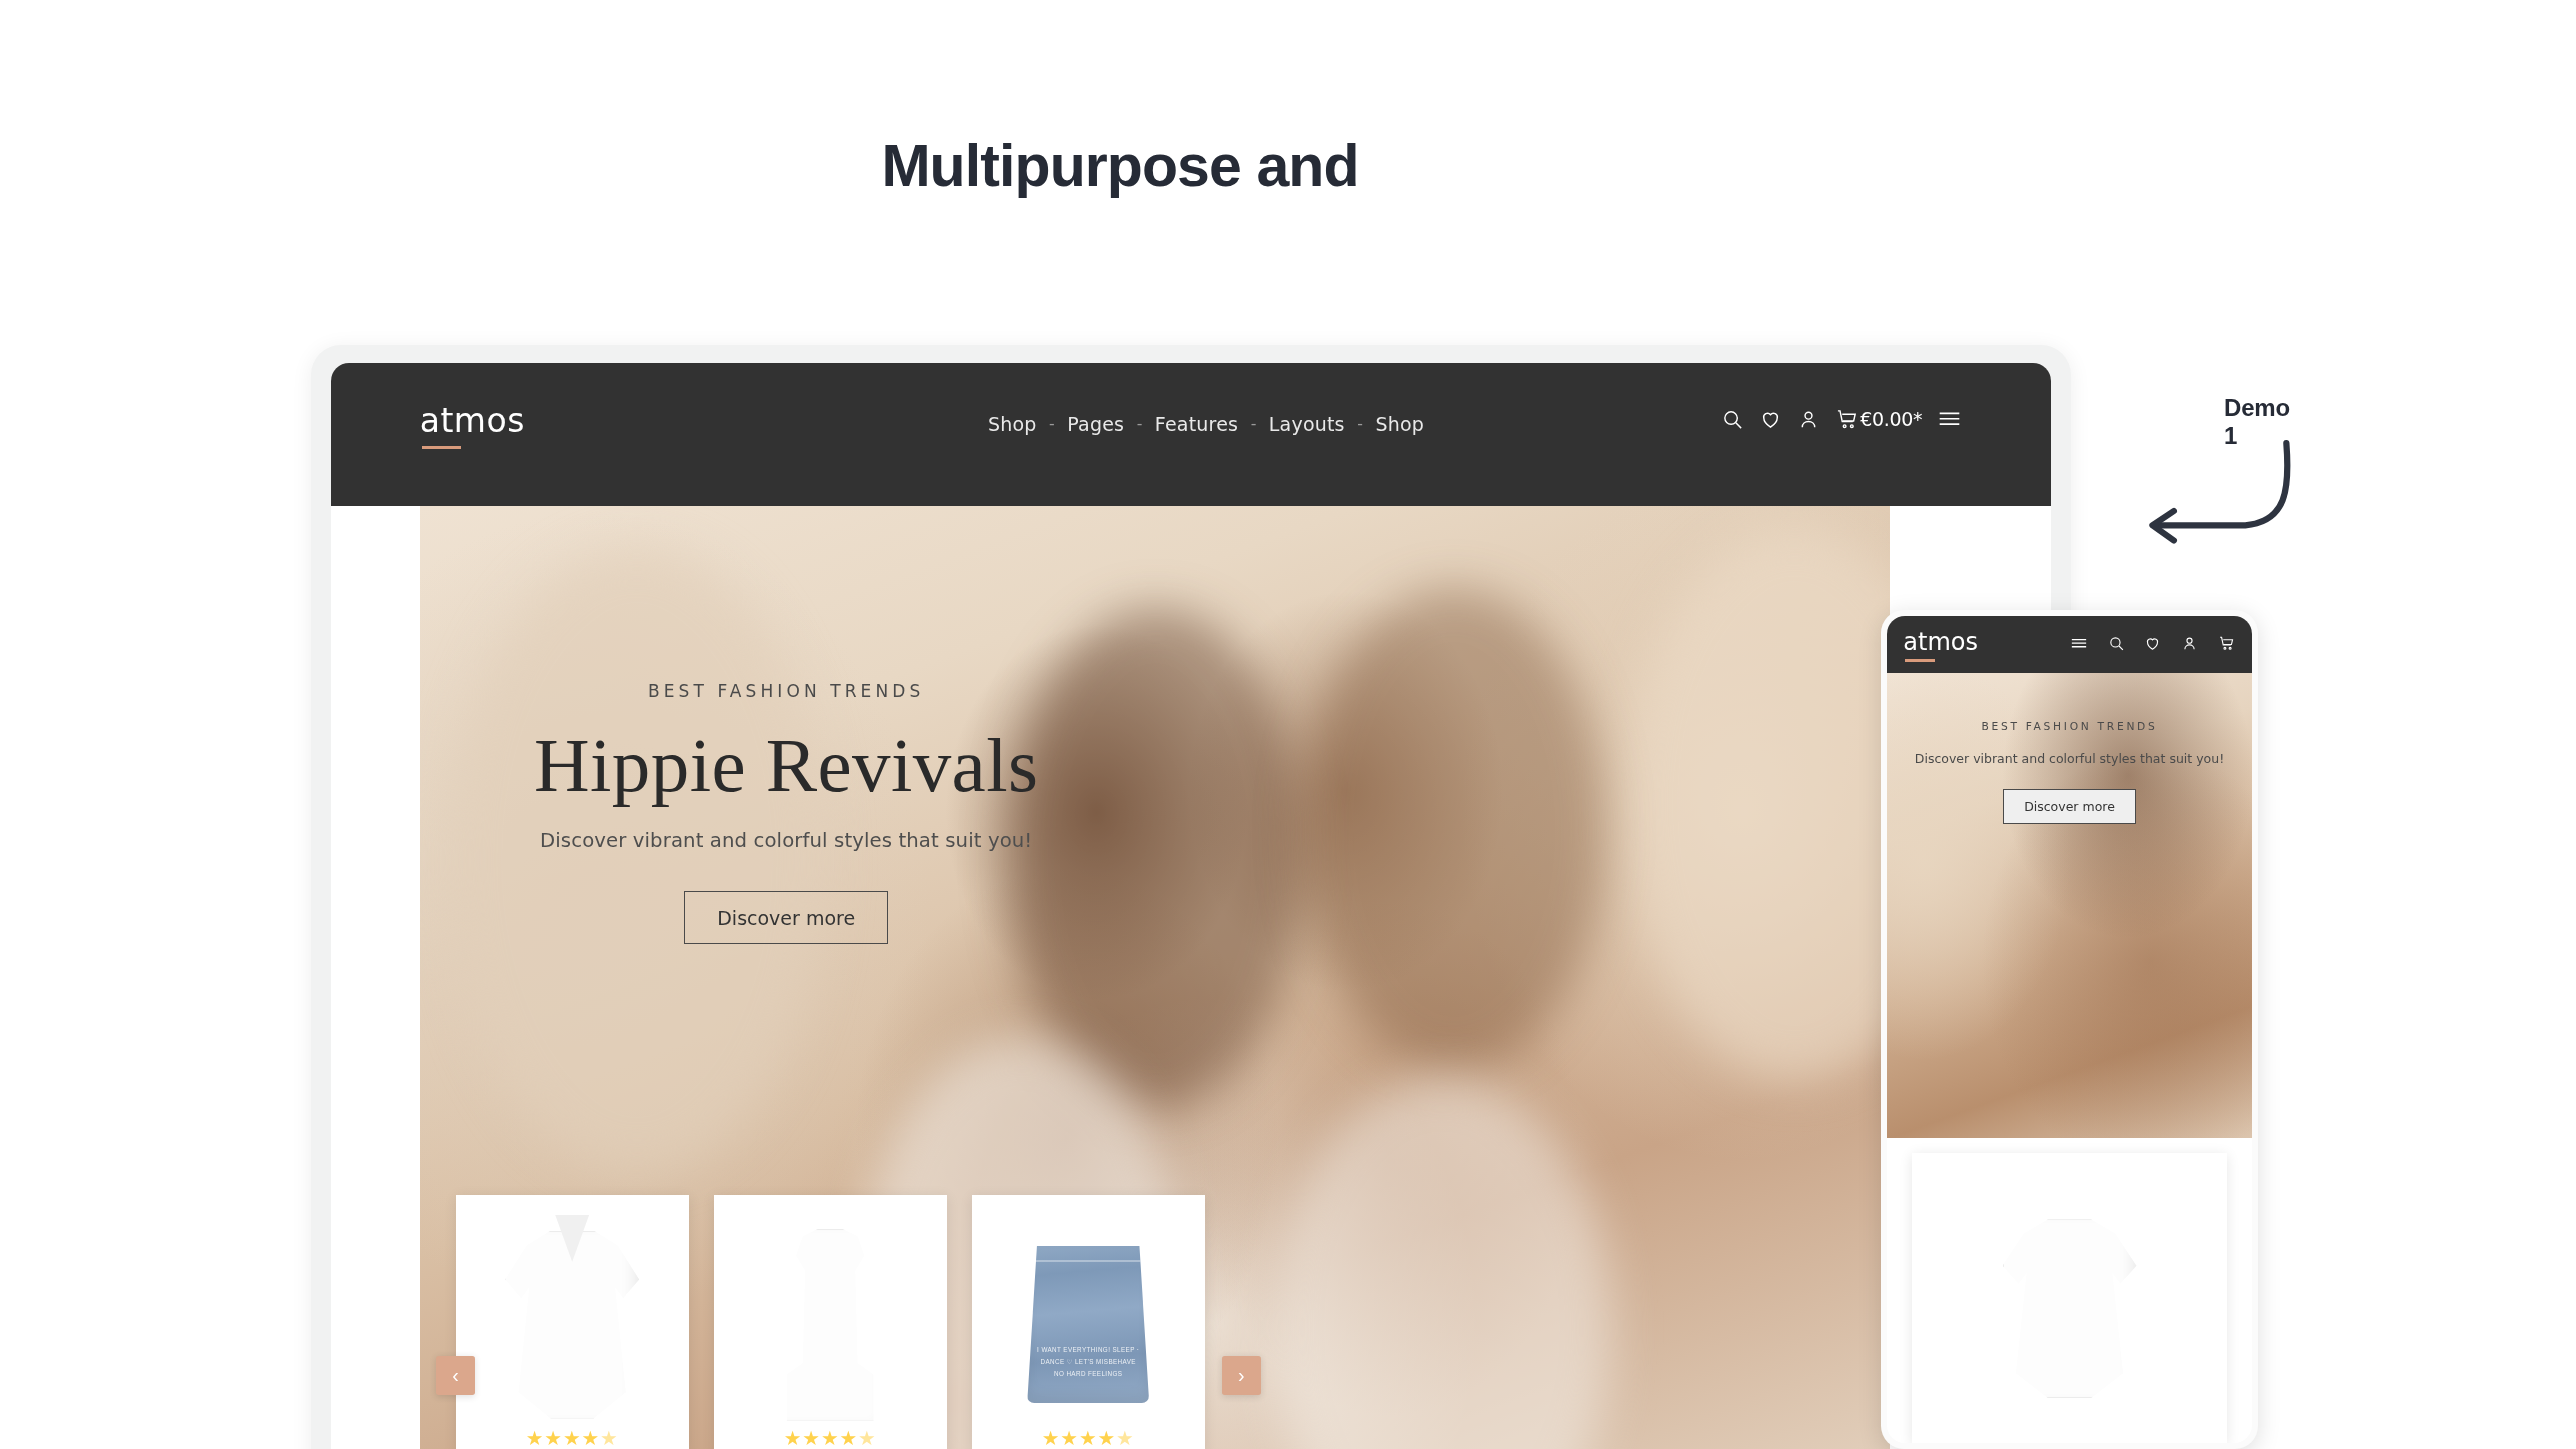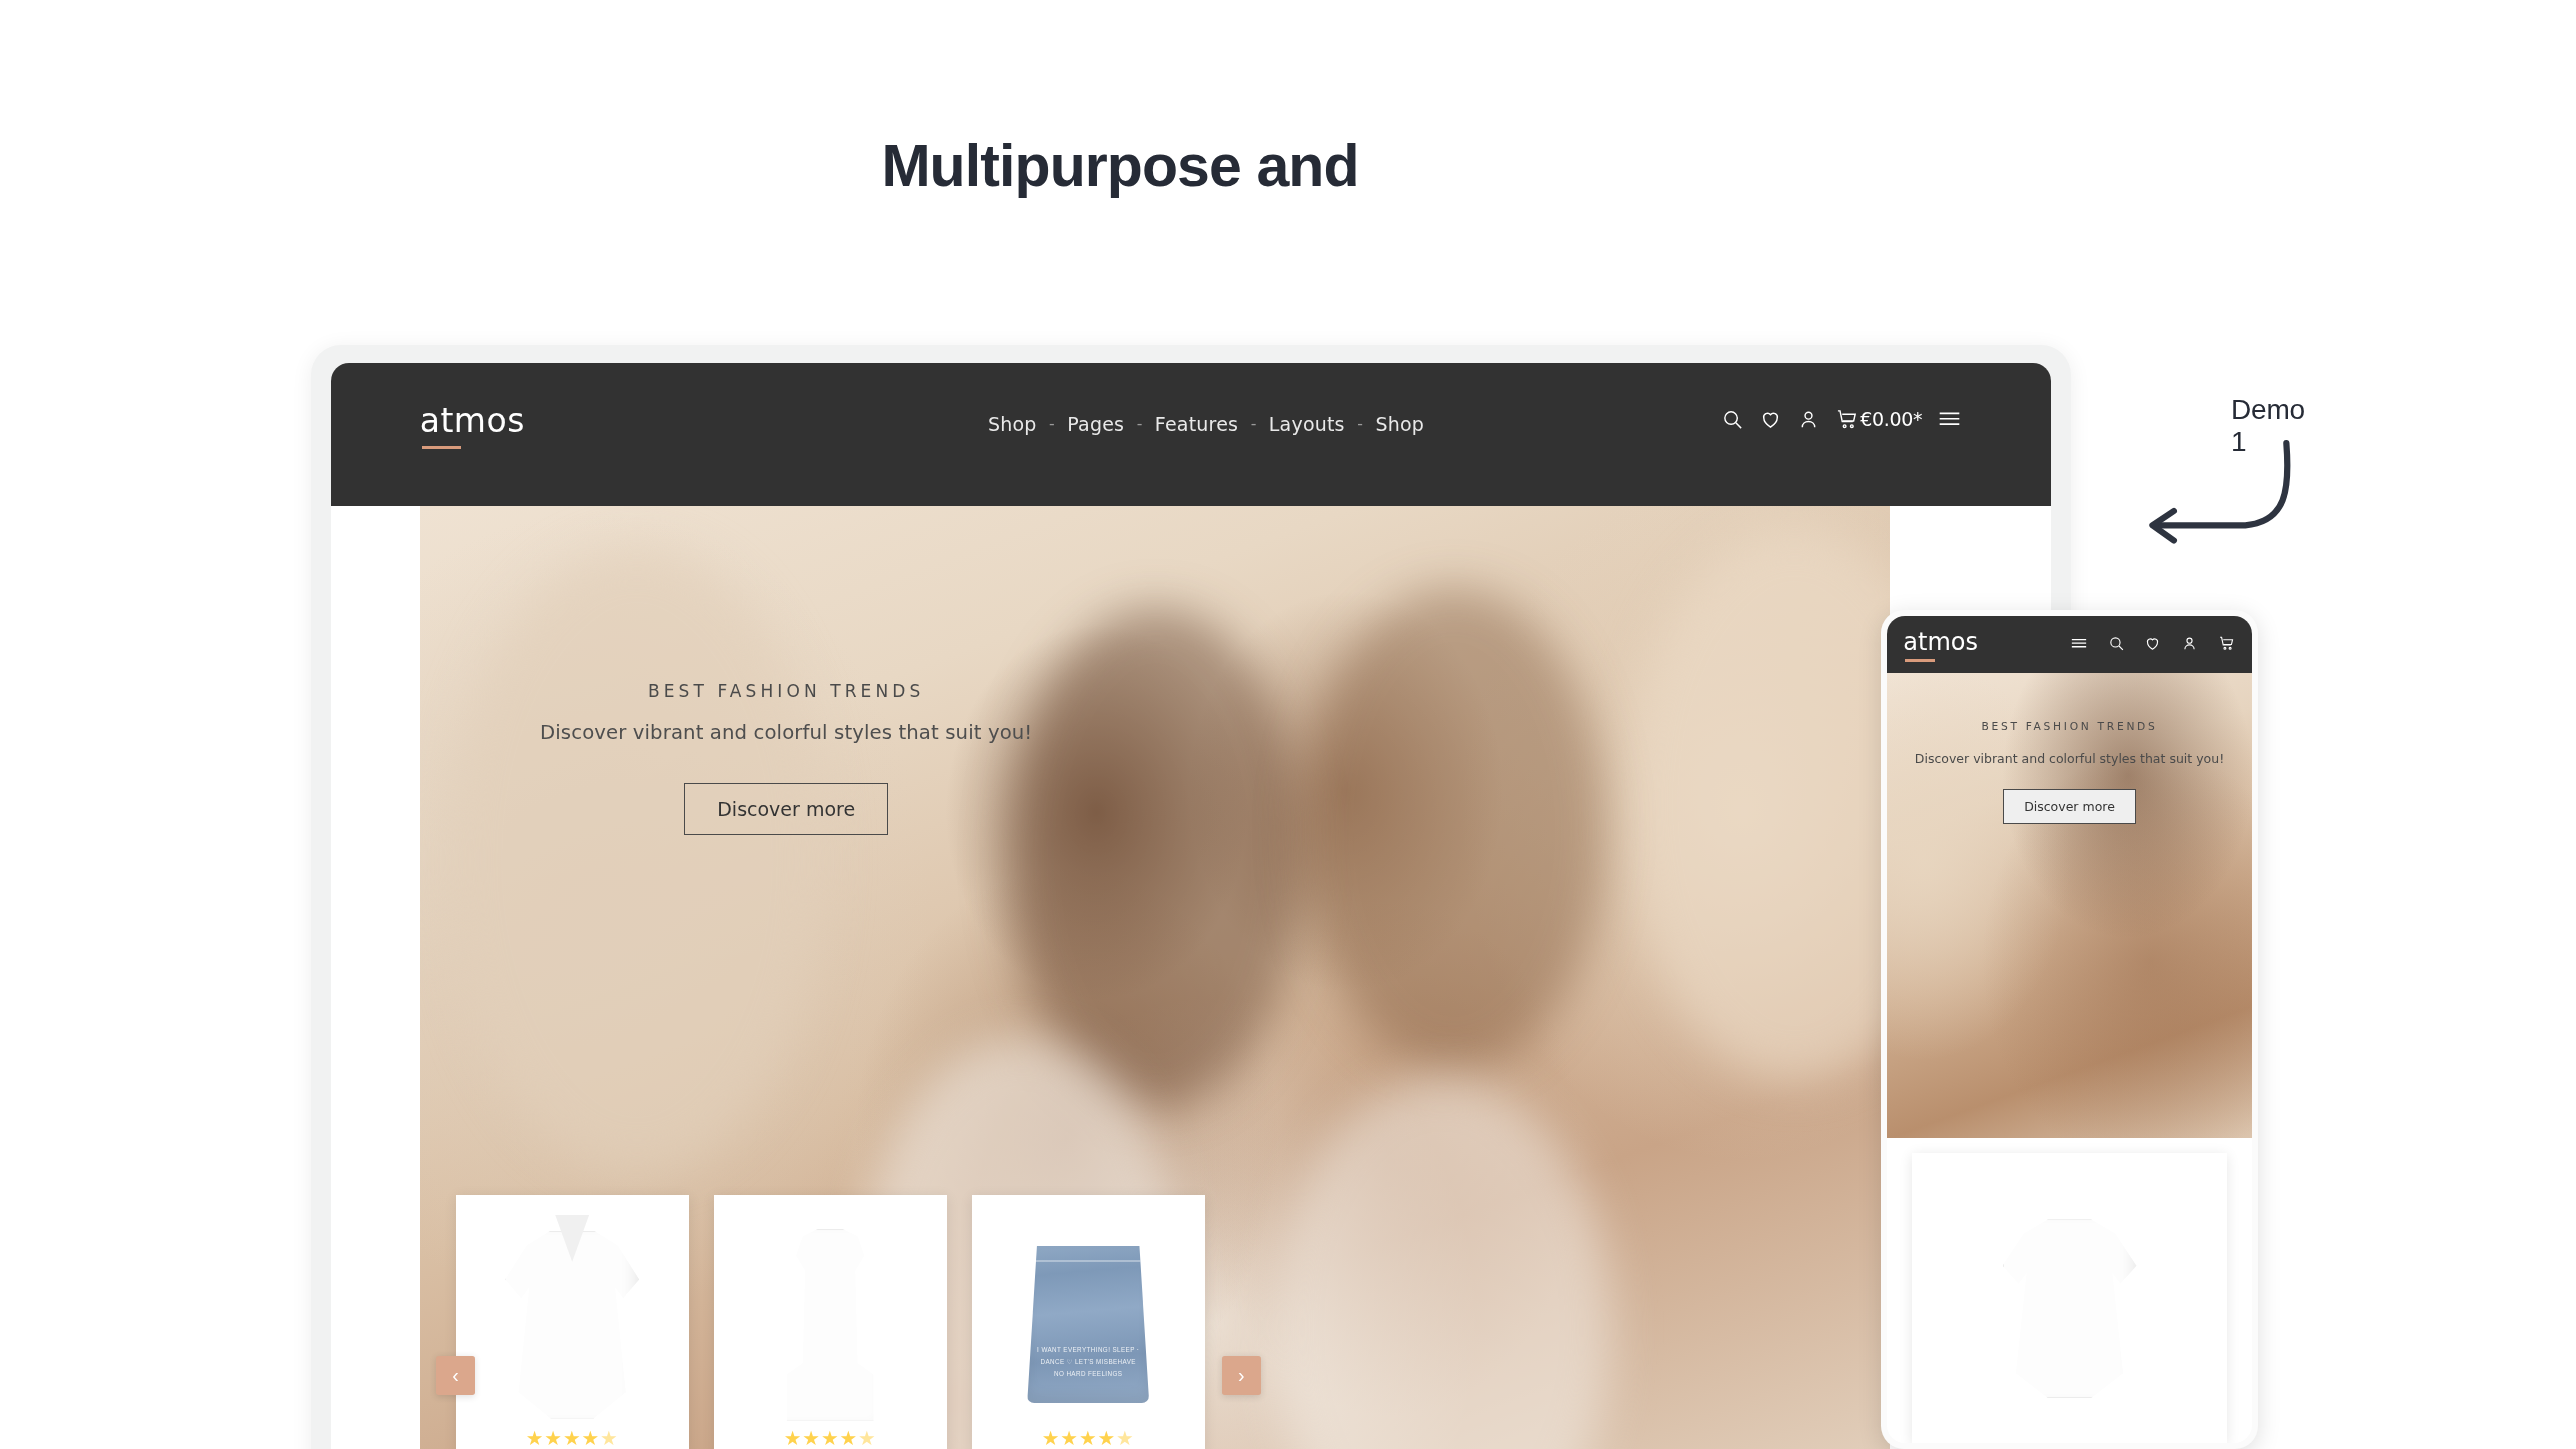--- a/index.html
+++ b/index.html
@@ -145,22 +145,22 @@
   .m-sub { font-size:12.5px; color:#4a4a4a; margin-top:18px;
     font-family:"DejaVu Sans", sans-serif; }
   .m-btn { display:inline-block; margin-top:23px; padding:9px 19.7px;
     border:0.9px solid #4a4a4a; color:#333; font-size:12.5px;
     font-family:"DejaVu Sans", sans-serif; cursor:pointer; }
   .mcard { position:absolute; left:25px; right:25px; top:537px; bottom:0;
     background:#fff; box-shadow:0 1.8px 12.5px rgba(0,0,0,0.1);
     display:flex; align-items:flex-start; justify-content:center; padding-top:66px; }
 
   
-  .demo-label { position:absolute; left:2224px; top:394px; font-size:28px;
-    font-weight:normal; color:#262b36; letter-spacing:-0.2px;margin-left:7px; }
+  .demo-label { position:absolute; left:2224px; top:394px; font-size:24px;
+    font-weight:bold; color:#262b36; letter-spacing:-0.2px; }
   .demo-arrow { position:absolute; left:2129px; top:436px; }
 </style>
 </head>
 <body>
 
 <div class="stage">
 
   <div class="headline">
     <span class="ln">Multipurpose and</span>
   </div>
@@ -229,20 +229,21 @@
           <div class="hero-blob b5"></div>
             <div class="hero-blob b6"></div>
           <div class="hero-blob b1"></div>
             <div class="hero-blob b2"></div>
           <div class="hero-blob b3"></div>
             <div class="hero-blob b4"></div>
         </div>
 
         <div class="hero-copy">
           <div class="eyebrow">BEST FASHION TRENDS</div>
+          <div class="hero-title">Hippie Revivals</div>
           <div class="hero-sub">Discover vibrant and colorful styles that suit you!</div>
           <button class="hero-btn">Discover more</button>
         </div>
 
         <div class="carousel">
           <div class="cards">
 
             <div class="pcard">
               <div class="pimg">
                 <div class="g-tunic"></div>

